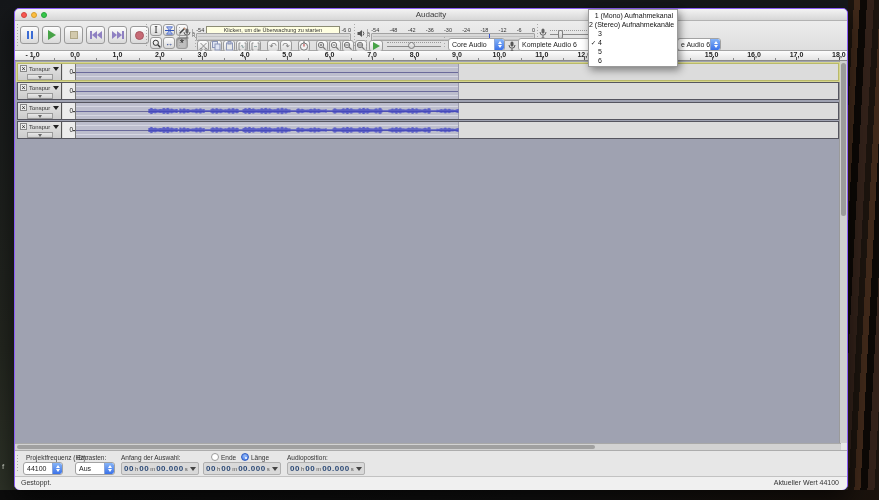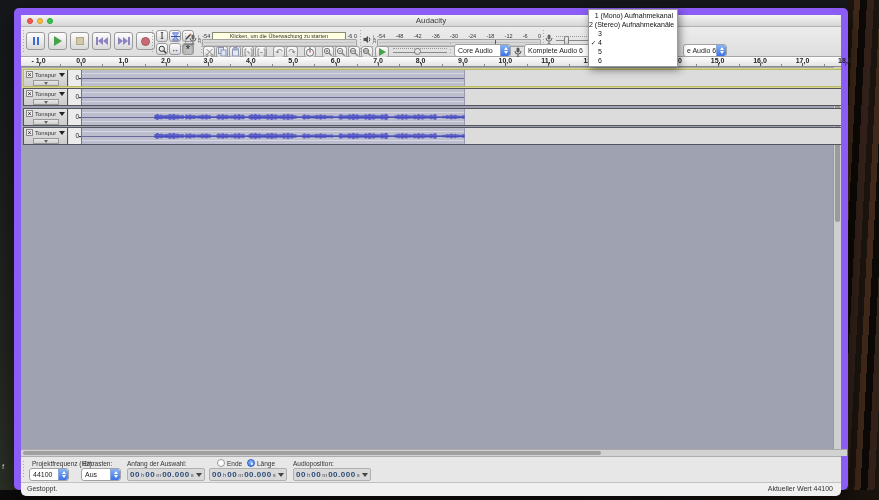--- a/index.html
+++ b/index.html
@@ -4,21 +4,21 @@
 <style>
   *{box-sizing:border-box;margin:0;padding:0;}
   html,body{width:879px;height:500px;overflow:hidden;}
   body{font-family:"Liberation Sans",sans-serif;background:linear-gradient(180deg,#15171a,#23261f 70%,#2e3328);position:relative;}
   .desktop-right{position:absolute;left:848px;top:0;width:31px;height:500px;
     background:repeating-linear-gradient(93deg,#1c140e 0 6px,#40291a 6px 12px,#0d0906 12px 19px,#33221a 19px 26px);}
   .desktop-bottom{position:absolute;left:0;top:490px;width:879px;height:10px;background:linear-gradient(90deg,#0c0c0c,#111 60%,#1a120c);}
   .desktop-f{position:absolute;left:2px;top:462px;color:#cfd3c8;font-size:8px;}
 
   .window{position:absolute;left:14px;top:8px;width:834px;height:482px;background:#e8e8e8;border-radius:5px;
-    box-shadow:0 10px 24px rgba(0,0,0,.6);border:7px solid #8b5cf6;}
+    box-shadow:0 10px 24px rgba(0,0,0,.6);border:1px solid #8b5cf6;}
   .titlebar{position:absolute;left:0;top:0;width:100%;height:12px;border-radius:5px 5px 0 0;
     background:linear-gradient(#f3f3f3,#d7d7d7);border-bottom:1px solid #b2b2b2;}
   .tl{position:absolute;top:3px;width:6px;height:6px;border-radius:50%;}
   .tl.red{left:6px;background:#f95750;border:1px solid #cf4540;}
   .tl.yellow{left:16px;background:#fdbe40;border:1px solid #d49c2e;}
   .tl.green{left:26px;background:#35c84a;border:1px solid #28a33a;}
   .title{position:absolute;left:0;right:0;top:1px;text-align:center;font-size:8px;color:#3c3c3c;}
 
   .toolbar{position:absolute;left:0;top:12px;width:100%;height:30px;background:linear-gradient(#ececec,#dedede);border-bottom:1px solid #a5a5a5;}
   .grip{position:absolute;top:2px;bottom:2px;width:4px;background-image:radial-gradient(#aaa 35%,transparent 40%);background-size:3px 3px;}

